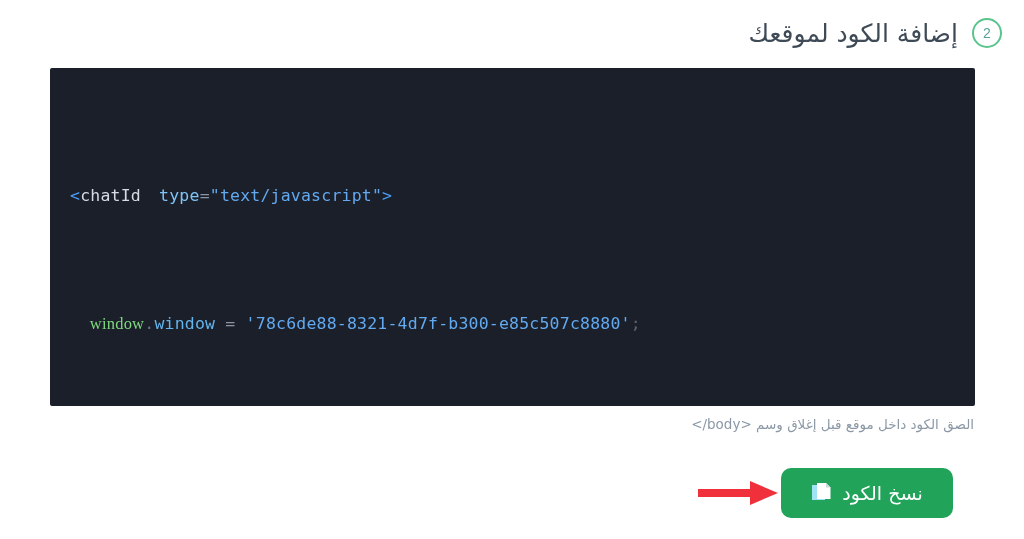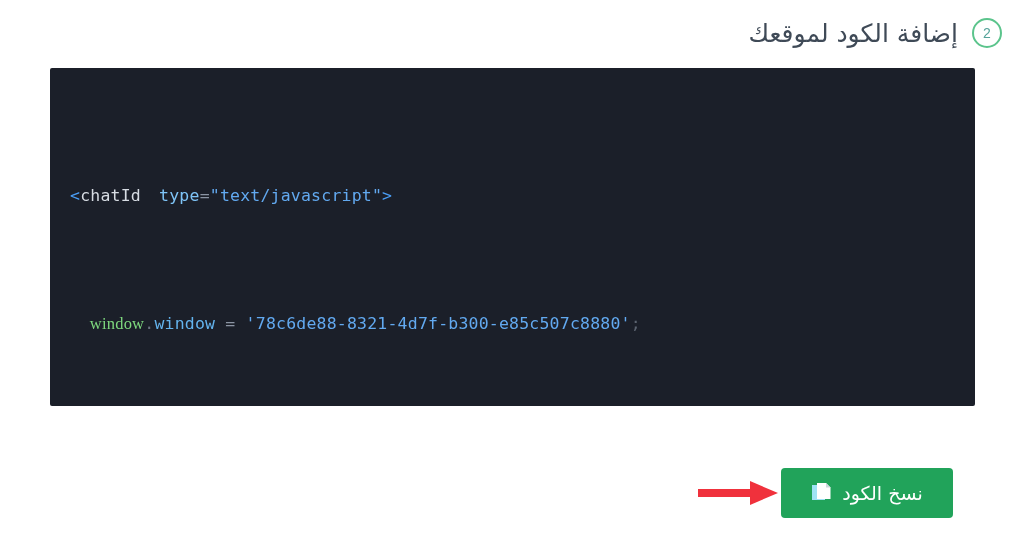--- a/index.html
+++ b/index.html
@@ -106,21 +106,21 @@
 
   
   .copy-button {
     position: absolute;
     left: 781px;
     top: 468px;
     width: 172px;
     height: 50px;
     background: #21a35a;
     border: none;
-    border-radius: 4px;
+    border-radius: 10px;
     display: flex;
     align-items: center;
     justify-content: center;
     gap: 10px;
     cursor: pointer;
     direction: rtl;
     padding: 0;
   }
   .copy-button-label {
     color: #ffffff;
@@ -173,20 +173,21 @@
 
       
 
       
 
       
 
     </div>
   </div>
 
+  <div class="caption">الصق الكود داخل موقع قبل إغلاق وسم &lt;body/&gt;</div>
 
   <svg class="red-arrow" viewBox="0 0 80 28">
     <rect x="0" y="10" width="58" height="8" fill="#f0313c"></rect>
     <polygon points="52,2 80,14 52,26" fill="#f0313c"></polygon>
   </svg>
 
   <button class="copy-button">
     <span class="copy-button-label">نسخ الكود</span>
     <svg class="copy-icon" viewBox="0 0 21 22">
       <path d="M1 3 H11 L14 6 V18 H1 Z" fill="#9fe3f5"></path>

